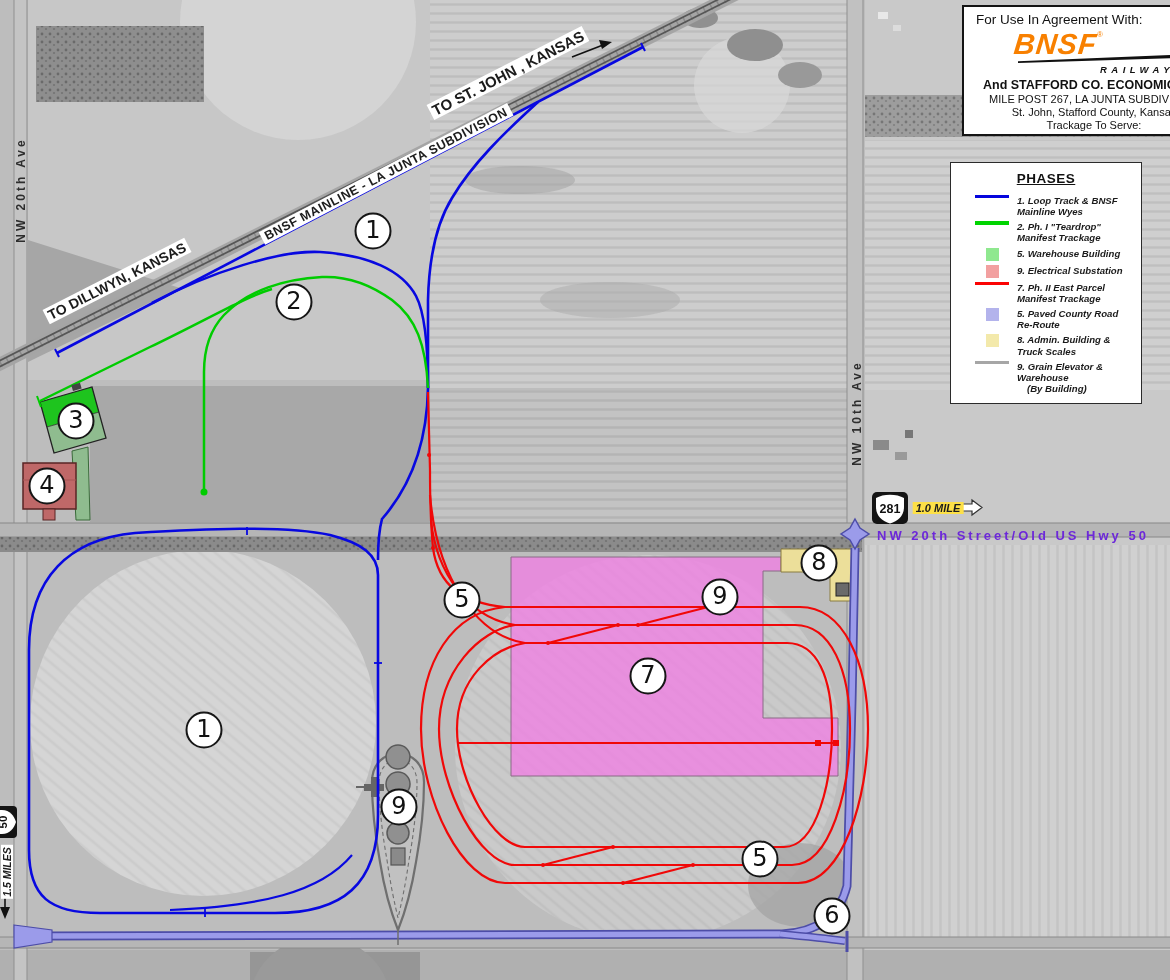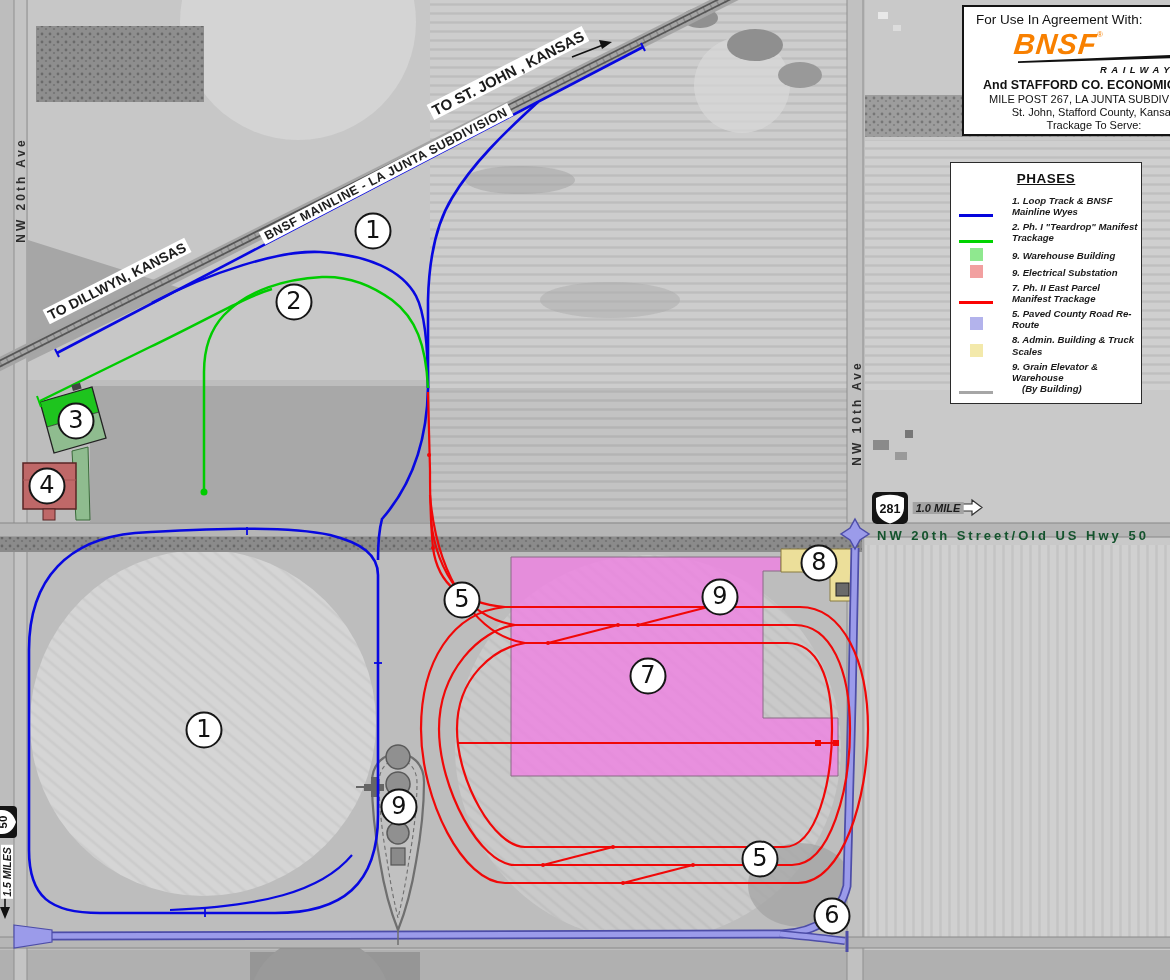--- a/index.html
+++ b/index.html
@@ -13,23 +13,23 @@
               padding:0 3px;transform:translate(-50%,-50%) rotate(-27deg);}
   #lbl-dillwyn{left:117px;top:281px;font-weight:700;font-size:14px;background:#fff;
               padding:0 3px;transform:translate(-50%,-50%) rotate(-27deg);}
   #lbl-mainline{left:386px;top:174px;font-weight:600;font-size:12.5px;background:#fff;
               padding:0 4px;letter-spacing:.5px;transform:translate(-50%,-50%) rotate(-27.5deg);}
   #lbl-20ave{left:21px;top:190px;font-weight:600;font-size:12px;letter-spacing:3px;
               color:#2d2d2d;transform:translate(-50%,-50%) rotate(-90deg);}
   #lbl-10ave{left:857px;top:413px;font-weight:600;font-size:12px;letter-spacing:3px;
               color:#2d2d2d;transform:translate(-50%,-50%) rotate(-90deg);}
   #lbl-hwy50{left:1013px;top:535px;font-weight:700;font-size:13px;letter-spacing:3px;
-              color:#14532d;}
+              color:#6d28d9;}
   #lbl-mile10{left:938px;top:508px;font-style:italic;font-weight:700;font-size:11px;
-              background:#a3a3a3;padding:0 3px;}
+              background:#fde047;padding:0 3px;}
   #lbl-mile15{left:7px;top:872px;font-style:italic;font-weight:700;font-size:10.5px;
               background:#fff;padding:0 2px;transform:translate(-50%,-50%) rotate(-90deg);}
   
   .marker{position:absolute;width:37px;height:37px;box-sizing:border-box;
           background:#fff;border:2.6px solid #161616;border-radius:50%;
           font-family:"DejaVu Sans",sans-serif;font-size:24px;line-height:31px;
           text-align:center;color:#111;transform:translate(-50%,-50%);}
   
   #title-block{position:absolute;left:962px;top:5px;width:264px;height:131px;
           box-sizing:border-box;background:#fff;border:2px solid #141414;
@@ -42,24 +42,24 @@
   .bnsf-swoosh{width:152px;height:8px;background:#111;margin:-3px 0 0 4px;
           clip-path:polygon(0 78%,100% 0,100% 42%,0 100%);}
   .bnsf-railway{font-style:italic;font-weight:700;font-size:9.5px;letter-spacing:4.5px;
           color:#111;text-align:right;margin-top:1px;}
   .tb-line{white-space:nowrap;text-align:center;color:#111;}
   .tb-b{font-weight:700;font-size:12.5px;margin-top:3px;}
   .tb-s{font-size:11px;margin-top:1px;}
   .tb-b2{font-weight:700;font-size:11.5px;margin-top:1px;}
   
   #legend{position:absolute;left:950px;top:162px;width:192px;box-sizing:border-box;
-          background:#fff;border:1.5px solid #2b2b2b;padding:8px 0 7px;}
+          background:#fff;border:1.5px solid #2b2b2b;padding:8px 16px 7px;}
   .lg-title{text-align:center;font-weight:700;font-size:13.5px;color:#111;
           text-decoration:underline;margin-bottom:7px;letter-spacing:.5px;}
-  .lg-row{display:flex;align-items:flex-end;padding:2.1px 0;gap:11px;}
+  .lg-row{display:flex;align-items:flex-start;padding:2.1px 0;}
   .lg-sym{width:50px;display:flex;justify-content:center;flex:none;}
   .lg-line{width:34px;height:3.2px;}
   .lg-square{width:13px;height:13px;}
   .lg-lbl{font-style:italic;font-weight:700;font-size:9.6px;color:#1a1a1a;line-height:1.15;}
 </style>
 </head>
 <body>
 
 <div class="stage">
 
@@ -323,21 +323,21 @@
         <div class="lg-row">
           <div class="lg-sym">
             <div class="lg-line" style="background: rgb(0, 212, 0);"></div>
           </div>
           <div class="lg-lbl">2. Ph. I "Teardrop" Manifest Trackage</div>
         </div>
         <div class="lg-row">
           <div class="lg-sym">
             <div class="lg-square" style="background: rgb(143, 232, 143);"></div>
           </div>
-          <div class="lg-lbl">9. Warehouse Building</div>
+          <div class="lg-lbl">5. Warehouse Building</div>
         </div>
         <div class="lg-row">
           <div class="lg-sym">
             <div class="lg-square" style="background: rgb(242, 160, 160);"></div>
           </div>
           <div class="lg-lbl">9. Electrical Substation</div>
         </div>
         <div class="lg-row">
           <div class="lg-sym">
             <div class="lg-line" style="background: rgb(251, 3, 3);"></div>

